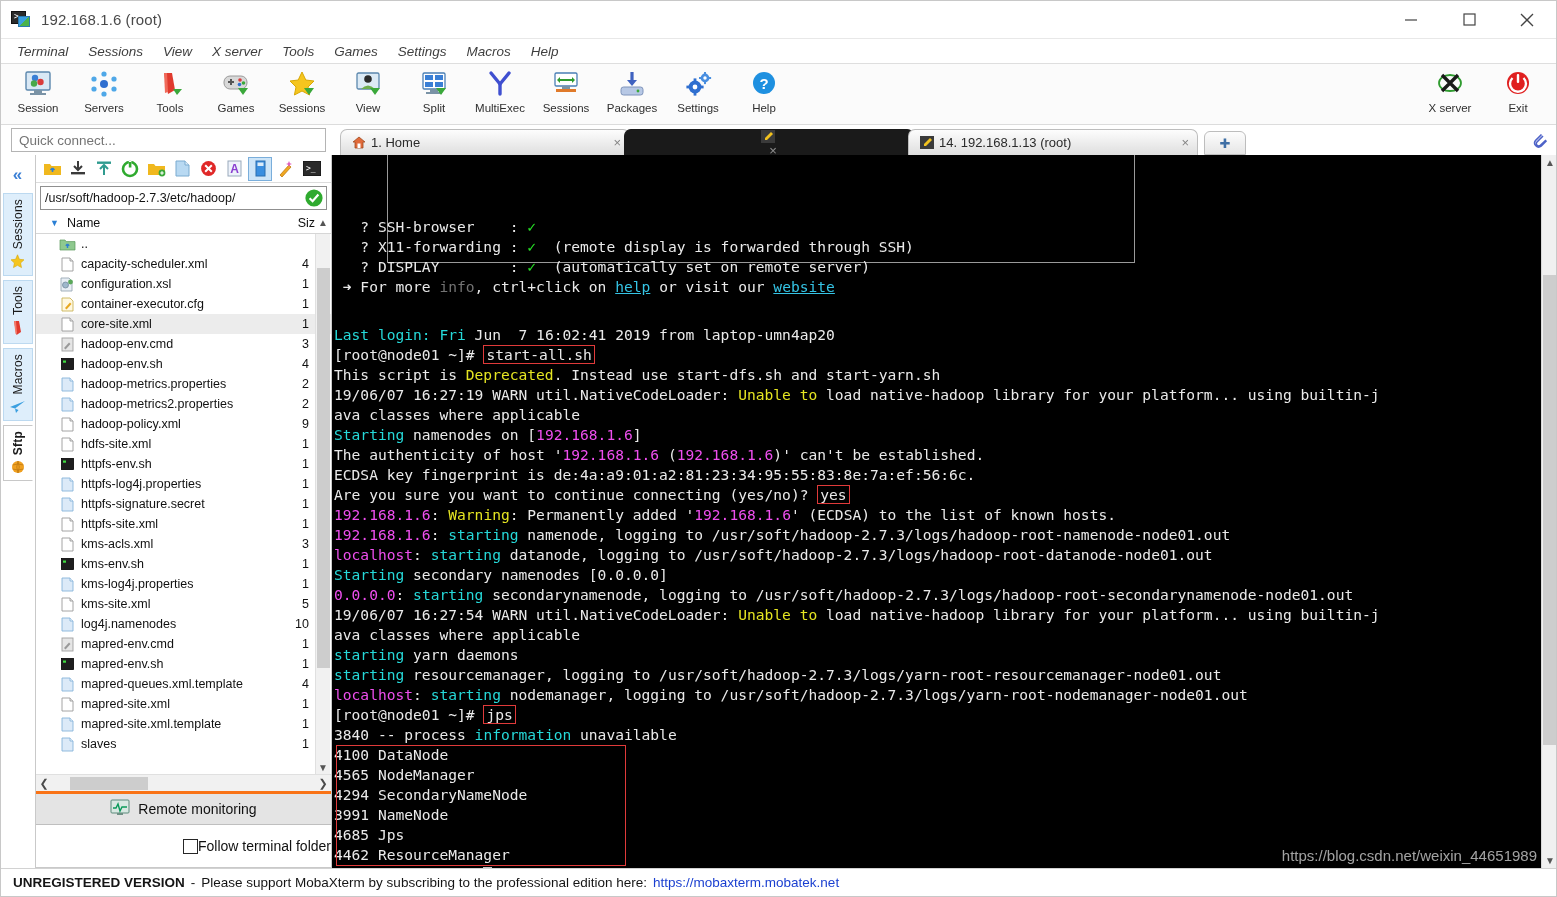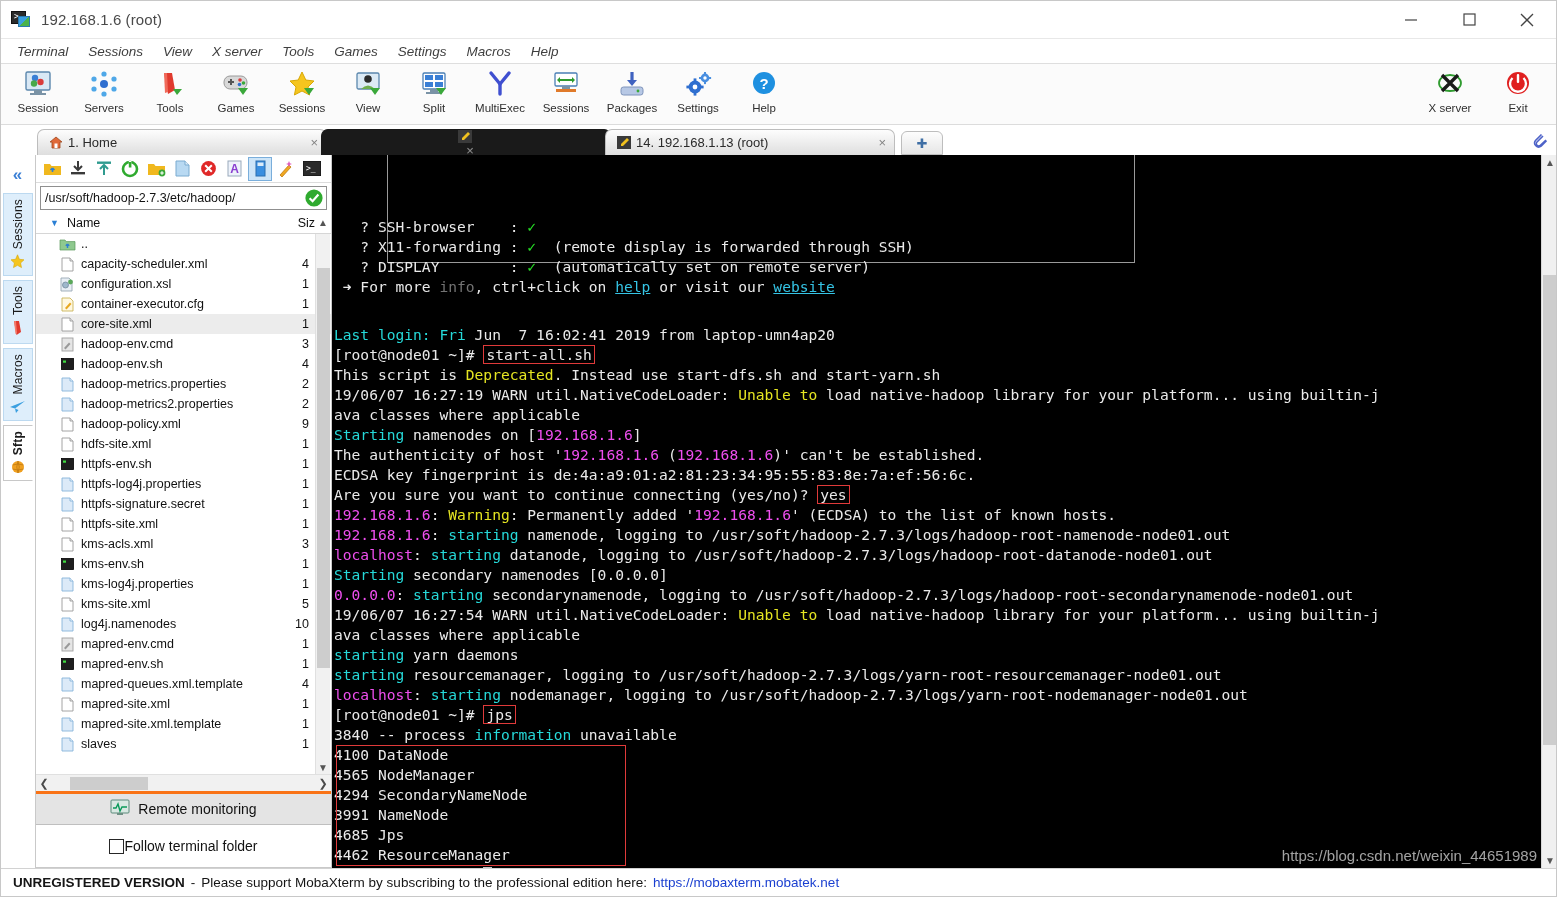--- a/index.html
+++ b/index.html
@@ -168,21 +168,21 @@
   }
   .hscroll .arr { width: 16px; text-align: center; font-size: 11px; color: #4a4a4a; }
   .hscroll .htrack { flex: 1; height: 15px; position: relative; }
   .hscroll .hthumb { position: absolute; left: 18px; top: 1px; width: 78px; height: 13px; background: #cdcdcd; }
   .remote-mon {
     flex: 0 0 34px; display: flex; align-items: center; justify-content: center;
     background: #e4e4e4; border-top: 3px solid #f97316; border-bottom: 1px solid #bfbfbf;
     font-size: 14px; color: #111; gap: 8px; text-align: right;
   }
   .follow-row {
-    flex: 0 0 42px; display: flex; align-items: center; justify-content: center;
+    flex: 0 0 42px; display: flex; align-items: center; justify-content: flex-end;
     font-size: 14px; color: #111; background: #ffffff;
   }
   .chkbox { width: 15px; height: 15px; border: 1.5px solid #262626; background: #fff; }
 
   
   .right { flex: 1 1 auto; display: flex; flex-direction: column; min-width: 0; background: #ffffff; }
   .tabstrip {
     flex: 0 0 28px; display: flex; align-items: flex-end;
     background: #ffffff; padding-left: 8px; position: relative;
   }
@@ -191,21 +191,20 @@
     padding: 0 8px 0 10px; min-width: 170px;
     border-radius: 7px 7px 0 0;
     font-size: 13px;
     position: relative;
   }
   .ttab.inactive {
     background: linear-gradient(#fdfdfd,#dedede);
     border: 1px solid #bdbdbd; border-bottom: none;
     color: #2a2a2a;
     transform: skewX(0deg);
-    margin-left: 28px;
   }
   .ttab.active {
     background: #1a1a1a; border: 1px solid #1a1a1a; border-bottom: none;
     color: #f0f0f0;
     flex-direction: column;
   }
   .ttab .tico { width: 15px; height: 14px; margin-right: 5px; display: flex; align-items: center; justify-content: center; }
   .ttab .tlabel { flex: 1; white-space: nowrap; overflow: hidden; }
   .ttab .tclose { margin-left: 6px; font-size: 13px; opacity: .55; }
   .tab-new {
@@ -493,20 +492,23 @@
             <rect x="13.8" y="4" width="2.4" height="9" rx="1.1" fill="#fff"></rect>
             <path d="M9.5 8 A8 8 0 1 0 20.5 8" fill="none" stroke="#fff" stroke-width="2.4"></path>
           </svg>
         </div>
         <div class="tb-lbl">Exit</div>
       </div>
     </div>
   </div>
 
   <div style="flex:0 0 30px;display:flex;align-items:center;background:#ffffff;position:relative;">
+    <div style="width:331px;flex:0 0 331px;padding:0 6px 0 10px;">
+      <input class="qc" style="width: 100%; height: 24px; border: 1px solid rgb(180, 180, 180); font-size: 13.5px; color: rgb(111, 111, 111); padding-left: 7px; font-family: &quot;Liberation Sans&quot;, sans-serif; background: rgb(255, 255, 255);" placeholder="Quick connect...">
+    </div>
     <div class="tabstrip" style="flex:1 1 auto;height:30px;">
       <div class="ttab inactive" style="min-width:290px;">
         <span class="tico">
           <svg width="14" height="13" viewBox="0 0 14 13">
               <path d="M7 1 L13 6 L11 6 L11 12 L3 12 L3 6 L1 6 Z" fill="#e06a3a" stroke="#a04a20" stroke-width=".8"></path>
               <rect x="5.5" y="7.5" width="3" height="4.5" fill="#fff"></rect>
             </svg>
         </span>
         <span class="tlabel">1. Home</span>
         <span class="tclose">×</span>

